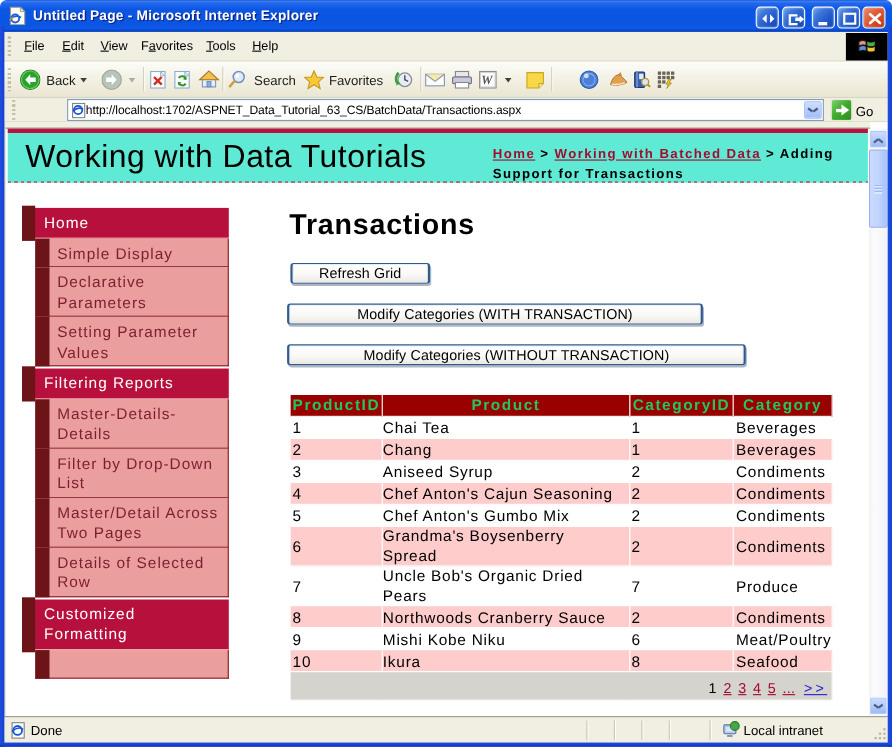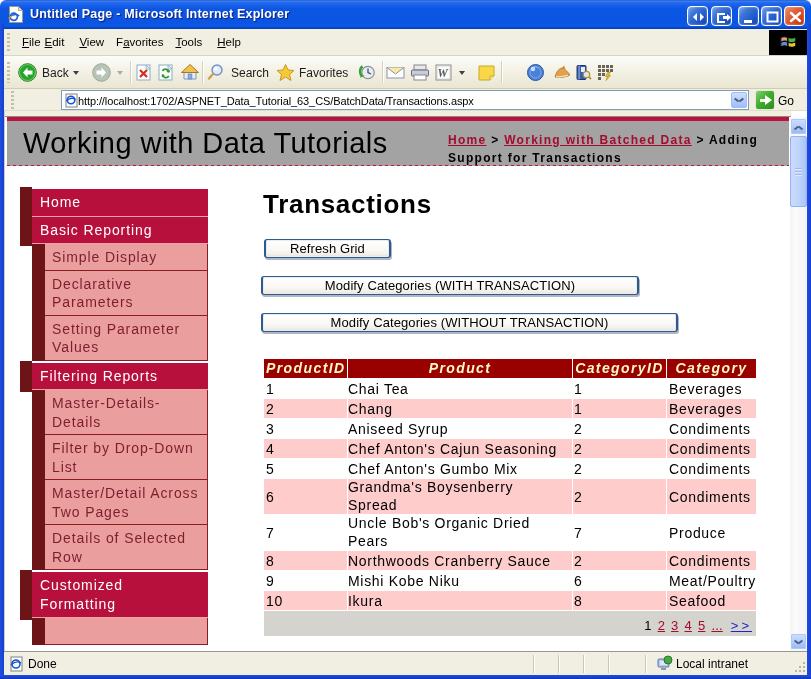--- a/index.html
+++ b/index.html
@@ -68,21 +68,21 @@
   background:linear-gradient(135deg,#7fd26f 0%, #3fae2d 45%, #2d8c1e 100%); border:1px solid #e8e6d8; }
 .gobox:after { content:""; position:absolute; left:4px; top:8px; width:8px; height:3px; background:#fff; }
 .gobox:before { content:""; position:absolute; right:2px; top:4px; width:0; height:0;
   border-top:5px solid transparent; border-bottom:5px solid transparent; border-left:7px solid #fff; }
 .gotext { position:absolute; left:23px; top:4px; }
 
 
 .pagewrap { position:absolute; left:4px; top:111px; width:786px; height:540px; background:#fff; border-left:1px solid #cfccbc; }
 .beigestrip { position:absolute; left:0; top:0; width:786px; height:6px; background:#f1efe2; border-bottom:1px solid #8e8c7e; }
 .redline { position:absolute; left:2px; top:6px; width:782px; height:4px; background:#bb1240; }
-.pheader { position:absolute; left:2px; top:10px; width:782px; height:45px; background:#a3a3a3; }
+.pheader { position:absolute; left:2px; top:10px; width:782px; height:45px; background:#5eead4; }
 .pheader:after { content:""; position:absolute; left:0; right:0; bottom:0; height:1px; background:repeating-linear-gradient(90deg, #c41230 0 3px, rgba(0,0,0,0) 3px 6px); }
 .ptitle { position:absolute; left:16px; top:5px; font-size:29px; color:#000; letter-spacing:0.45px; line-height:34px; }
 .crumbs { position:absolute; left:441px; top:10px; width:330px; font-size:12px; font-weight:bold; color:#000; line-height:18px; letter-spacing:1.3px; }
 .crumbs a { color:#a50b2e; text-decoration:underline; }
 
 
 .nav { position:absolute; left:15px; top:78px; width:188px; font-size:14px; letter-spacing:0.9px; }
 .navmain { position:relative; background:#b8103c; color:#fff; padding:4px 6px 4px 20px; line-height:18.5px; border-bottom:1px solid #f0a3a3; margin-top:2px; }
 .nav .navmain:first-child, .navmain + .navmain { margin-top:0; }
 .navmain:before { content:""; position:absolute; left:0; top:-2px; bottom:-3px; width:12px; background:#6d1419; z-index:2; }
@@ -96,21 +96,21 @@
   background:linear-gradient(180deg,#ffffff 0%, #faf9f6 55%, #f1efe8 85%, #e4e1d6 100%);
   font-size:13px; color:#000; text-align:center; line-height:17px; letter-spacing:0.1px;
   box-shadow:1px 2px 0 rgba(110,120,145,.55), inset 0 0 0 1px #e8ecf2; }
 #btn-refresh { left:7px; top:51px; width:127px; }
 #btn-with { left:4px; top:88px; width:378px; }
 #btn-without { left:4px; top:125px; width:417px; }
 
 
 table.grid { position:absolute; left:6px; top:170px; border-collapse:collapse; font-size:14px; letter-spacing:0.7px; table-layout:fixed; width:493px; border-right:1px solid #9e9e93; border-bottom:1px solid #9e9e93; }
 table.grid td, table.grid th { padding:0 2px; line-height:18px; border:1px solid #fff; }
-table.grid th { background:#990000; border-bottom:none; color:#fef9c3; font-weight:bold; text-align:center; height:19px; letter-spacing:1.4px; line-height:19px;font-style:italic; }
+table.grid th { background:#990000; border-bottom:none; color:#22c55e; font-weight:bold; text-align:center; height:19px; letter-spacing:1.4px; line-height:19px; }
 table.grid td { height:20px; color:#000; padding:0 2px; line-height:18px; white-space:nowrap; overflow:visible; }
 table.grid td:nth-child(2) { padding-left:0; }
 table.grid td:nth-child(3) { padding-left:1px; }
 table.grid td:nth-child(4) { padding-left:2px; }
 table.grid td.wrap { white-space:normal; line-height:17.5px; }
 tr.alt td { background:#ffcccc; }
 tr.foot td { background:#d5d3cd; text-align:right; height:26px; font-size:13px; letter-spacing:0.2px; padding:5px 4px 0 0; }
 tr.foot a { color:#a50b2e; margin-left:6px; text-decoration:underline; }
 tr.foot a.nxt { letter-spacing:3px; margin-left:8px; }
 tr.foot td a.nxt { color:#2222cc; }
@@ -182,21 +182,21 @@
     </div>
     <div class="tbtn close" style="left:784px;">
       <svg width="21" height="20" viewBox="0 0 21 20">
           <path d="M6 6 L15 14 M15 6 L6 14" stroke="#fff" stroke-width="2.4" stroke-linecap="round"></path>
         </svg>
     </div>
   </div>
 
   <div class="menubar">
     <div class="grip"></div>
-    <div class="items"><span style="margin-right:4px;"><u>F</u>ile</span><span style="margin-right:15px;"><u>E</u>dit</span><span style="margin-right:12px;"><u>V</u>iew</span><span style="margin-right:12px;">F<u>a</u>vorites</span><span style="margin-right:15px;"><u>T</u>ools</span><span><u>H</u>elp</span></div>
+    <div class="items"><span style="margin-right:16px;"><u>F</u>ile</span><span style="margin-right:15px;"><u>E</u>dit</span><span style="margin-right:12px;"><u>V</u>iew</span><span style="margin-right:12px;">F<u>a</u>vorites</span><span style="margin-right:15px;"><u>T</u>ools</span><span><u>H</u>elp</span></div>
     <div class="winbox">
         <svg class="winlogo" viewBox="0 0 20 20">
       <path d="M2 5 q4 -2.5 7.5 -0.5 q4 2 8.5 0 l0 9 q-4.5 2 -8.5 0 q-3.5 -2 -7.5 0.5 Z" fill="#222"></path>
       <path d="M3 5.5 q3 -1.8 6 -0.3 l0 3.6 q-3 -1.5 -6 0.3 Z" fill="#e8938c"></path>
       <path d="M10.5 5.3 q3.5 1.6 7 0 l0 3.6 q-3.5 1.6 -7 0 Z" fill="#4caf3f"></path>
       <path d="M3 10.2 q3 -1.8 6 -0.3 l0 3.8 q-3 -1.5 -6 0.3 Z" fill="#5b8dd6"></path>
       <path d="M10.5 10 q3.5 1.6 7 0 l0 3.8 q-3.5 1.6 -7 0 Z" fill="#edc233"></path>
       <path d="M9.5 4.5 l0.5 10.5 M2.5 9.8 q4 -2.3 7.5 -0.4 q4 2 8 -0.1" stroke="#111" stroke-width="1.2" fill="none"></path>
     </svg>
       </div>
@@ -363,21 +363,20 @@
   <div class="pagewrap">
     <div class="beigestrip"></div>
     <div class="redline"></div>
     <div class="pheader">
       <div class="ptitle">Working with Data Tutorials</div>
       <div class="crumbs"><a>Home</a> &gt; <a>Working with Batched Data</a> &gt; Adding<br>Support for Transactions</div>
     </div>
 
     <div class="nav">
       <div class="navmain">Home</div>
-      <div class="navmain">Basic Reporting</div>
       <div class="navsub">Simple Display</div>
       <div class="navsub">Declarative Parameters</div>
       <div class="navsub">Setting Parameter Values</div>
       <div class="navmain">Filtering Reports</div>
       <div class="navsub">Master-Details-Details</div>
       <div class="navsub">Filter by Drop-Down List</div>
       <div class="navsub">Master/Detail Across Two Pages</div>
       <div class="navsub">Details of Selected Row</div>
       <div class="navmain">Customized Formatting</div>
       <div class="navsub">&nbsp;</div>

